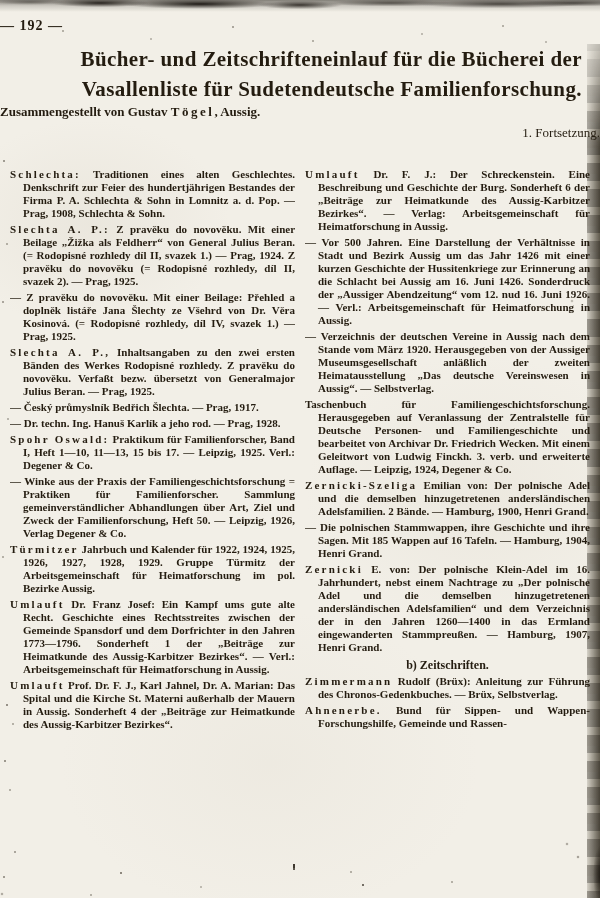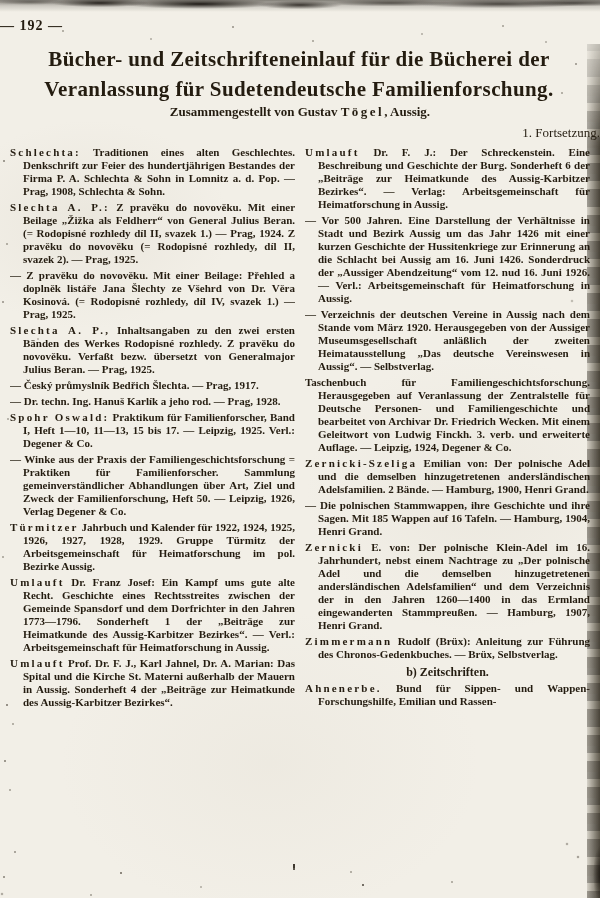--- a/index.html
+++ b/index.html
@@ -50,46 +50,46 @@
       580px 131px 0 rgba(40,32,20,.35), 522px 58px 0 rgba(40,32,20,.2), 37px 338px 0 rgba(40,32,20,.22),
       571px 300px 1px rgba(40,32,20,.3), 120px 872px 0 rgba(40,32,20,.5), 350px 871px 0 rgba(40,32,20,.3),
       451px 881px 0 rgba(40,32,20,.3), 200px 886px 0 rgba(40,32,20,.25), 90px 894px 0 rgba(40,32,20,.3),
       566px 843px 1px rgba(40,32,20,.4), 577px 856px 1px rgba(40,32,20,.45),
       293px 864px 0 rgba(30,24,14,.85), 293px 866px 0 rgba(30,24,14,.85), 293px 868px 0 rgba(30,24,14,.7),
       362px 884px 0 rgba(30,24,14,.6);
   }
   
   .page-number{position:absolute;top:18px;left:0;width:100%;
     font-size:14px;font-weight:bold;letter-spacing:1px;}
-  .title{position:absolute;top:44px;left:16px;width:566px;text-align:center;
+  .title{position:absolute;top:44px;left:16px;width:566px;text-align:right;
     font-size:21px;font-weight:bold;line-height:30px;letter-spacing:.4px;margin:0;}
-  .byline{position:absolute;top:104px;left:0;width:100%;text-align:center;
+  .byline{position:absolute;top:104px;left:0;width:100%;
     font-size:13px;font-weight:bold;}
   .byline .sp{letter-spacing:2.5px;}
   .continuation{position:absolute;top:125px;left:0;width:100%;text-align:right;
     font-size:13px;font-weight:normal;}
   .columns{position:absolute;top:146px;left:10px;width:580px;height:744px;
     display:flex;gap:10px;}
-  .col{width:285px;overflow:hidden;}
+  .col{width:285px;overflow:hidden;margin-top:22px;}
   .entry{font-size:11px;line-height:13px;font-weight:bold;text-align:justify;
     margin:0 0 3px 0;text-indent:-13px;padding-left:13px;}
   .entry .head{letter-spacing:2.2px;}
   .entry.subhead{text-align:center;text-indent:0;padding-left:0;margin:5px 0 3px 0;font-size:12px;}
 </style>
 </head>
 <body>
 
 <div class="page">
   <div class="scan-top"></div>
   <div class="scan-right"></div>
   <div class="speckles"></div>
 
   <div class="page-number">— 192 —</div>
 
-  <h1 class="title"><span>Bücher- und Zeitschrifteneinlauf für die Bücherei der</span><br><span>Veranlassung für Sudetendeutsche Familienforschung.</span></h1>
+  <h1 class="title"><span>Bücher- und Zeitschrifteneinlauf für die Bücherei der</span><br><span>Vasallenliste für Sudetendeutsche Familienforschung.</span></h1>
 
   <div class="byline"><span>Zusammengestellt von Gustav </span><span class="sp">Tögel</span><span>, Aussig.</span></div>
 
   <div class="continuation">1. Fortsetzung.</div>
 
   <div class="columns">
     <div class="col" id="col-left">
         <p class="entry entry"><span class="head">Schlechta:</span> <span>Traditionen eines alten Geschlechtes. Denkschrift zur Feier des hundertjährigen Bestandes der Firma P. A. Schlechta &amp; Sohn in Lomnitz a. d. Pop. — Prag, 1908, Schlechta &amp; Sohn.</span></p>
         <p class="entry entry"><span class="head">Slechta A. P.:</span> <span>Z pravěku do novověku. Mit einer Beilage „Žižka als Feldherr“ von General Julius Beran. (= Rodopisné rozhledy díl II, svazek 1.) — Prag, 1924. Z pravěku do novověku (= Rodopisné rozhledy, díl II, svazek 2). — Prag, 1925.</span></p>
         <p class="entry dash"><span>— Z pravěku do novověku. Mit einer Beilage: Přehled a doplněk listáře Jana Šlechty ze Všehrd von Dr. Věra Kosinová. (= Rodopisné rozhledy, díl IV, svazek 1.) — Prag, 1925.</span></p>
@@ -103,18 +103,18 @@
         <p class="entry entry"><span class="head">Umlauft</span> <span>Prof. Dr. F. J., Karl Jahnel, Dr. A. Marian: Das Spital und die Kirche St. Materni außerhalb der Mauern in Aussig. Sonderheft 4 der „Beiträge zur Heimatkunde des Aussig-Karbitzer Bezirkes“.</span></p>
       </div>
     <div class="col" id="col-right">
         <p class="entry entry"><span class="head">Umlauft</span> <span>Dr. F. J.: Der Schreckenstein. Eine Beschreibung und Geschichte der Burg. Sonderheft 6 der „Beiträge zur Heimatkunde des Aussig-Karbitzer Bezirkes“. — Verlag: Arbeitsgemeinschaft für Heimatforschung in Aussig.</span></p>
         <p class="entry dash"><span>— Vor 500 Jahren. Eine Darstellung der Verhältnisse in Stadt und Bezirk Aussig um das Jahr 1426 mit einer kurzen Geschichte der Hussitenkriege zur Erinnerung an die Schlacht bei Aussig am 16. Juni 1426. Sonderdruck der „Aussiger Abendzeitung“ vom 12. nud 16. Juni 1926. — Verl.: Arbeitsgemeinschaft für Heimatforschung in Aussig.</span></p>
         <p class="entry dash"><span>— Verzeichnis der deutschen Vereine in Aussig nach dem Stande vom März 1920. Herausgegeben von der Aussiger Museumsgesellschaft anläßlich der zweiten Heimatausstellung „Das deutsche Vereinswesen in Aussig“. — Selbstverlag.</span></p>
         <p class="entry plain"><span>Taschenbuch für Familiengeschichtsforschung. Herausgegeben auf Veranlassung der Zentralstelle für Deutsche Personen- und Familiengeschichte und bearbeitet von Archivar Dr. Friedrich Wecken. Mit einem Geleitwort von Ludwig Finckh. 3. verb. und erweiterte Auflage. — Leipzig, 1924, Degener &amp; Co.</span></p>
         <p class="entry entry"><span class="head">Zernicki-Szeliga</span> <span>Emilian von: Der polnische Adel und die demselben hinzugetretenen andersländischen Adelsfamilien. 2 Bände. — Hamburg, 1900, Henri Grand.</span></p>
         <p class="entry dash"><span>— Die polnischen Stammwappen, ihre Geschichte und ihre Sagen. Mit 185 Wappen auf 16 Tafeln. — Hamburg, 1904, Henri Grand.</span></p>
         <p class="entry entry"><span class="head">Zernicki</span> <span>E. von: Der polnische Klein-Adel im 16. Jahrhundert, nebst einem Nachtrage zu „Der polnische Adel und die demselben hinzugetretenen andersländischen Adelsfamilien“ und dem Verzeichnis der in den Jahren 1260—1400 in das Ermland eingewanderten Stammpreußen. — Hamburg, 1907, Henri Grand.</span></p>
+        <p class="entry subhead"><span>b) Zeitschriften.</span></p>
         <p class="entry entry"><span class="head">Zimmermann</span> <span>Rudolf (Brüx): Anleitung zur Führung des Chronos-Gedenkbuches. — Brüx, Selbstverlag.</span></p>
-        <p class="entry subhead"><span>b) Zeitschriften.</span></p>
-        <p class="entry entry"><span class="head">Ahnenerbe.</span> <span>Bund für Sippen- und Wappen-Forschungshilfe, Emilian und Rassen-</span></p>
+        <p class="entry entry"><span class="head">Ahnenerbe.</span> <span>Bund für Sippen- und Wappen-Forschungshilfe, Gemeinde und Rassen-</span></p>
       </div>
   </div>
 </div>
 
 </body></html>

